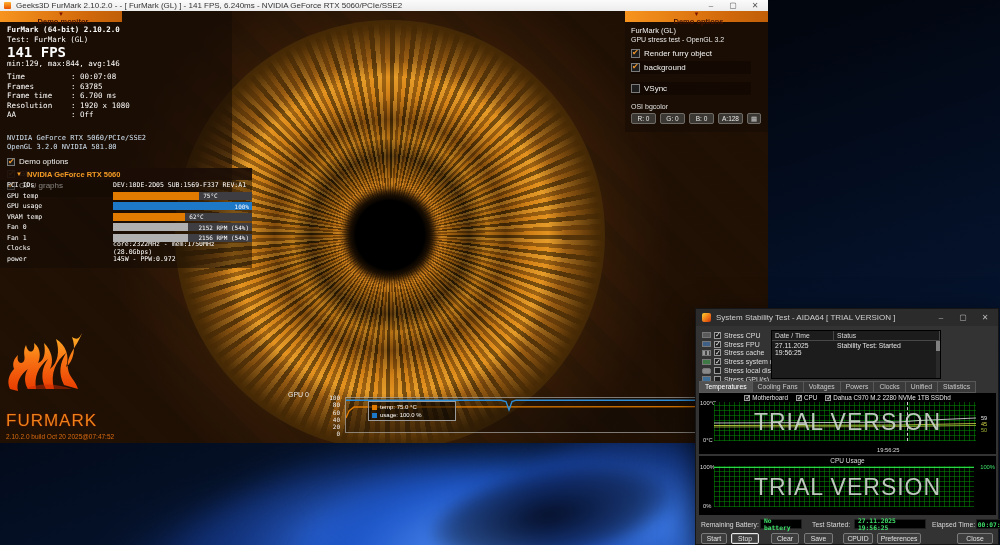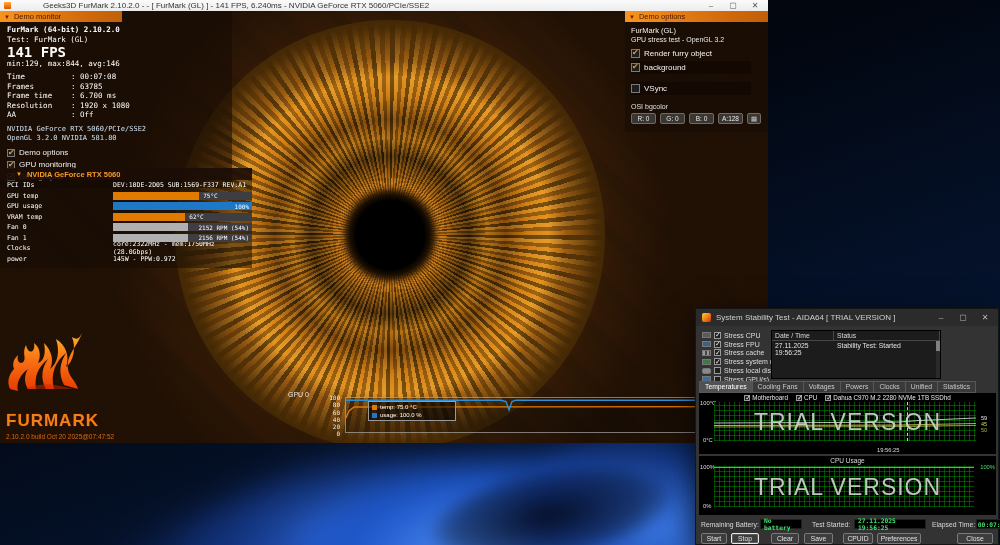--- a/index.html
+++ b/index.html
@@ -11,21 +11,21 @@
   .bloom { position:absolute; border-radius:50%; }
   .b1 { left:150px; top:462px; width:360px; height:170px; background:radial-gradient(ellipse at 50% 45%, #2a63d4 0%, rgba(26,70,170,0.55) 45%, transparent 72%); filter:blur(14px); transform:rotate(-16deg); }
   .b2 { left:300px; top:440px; width:380px; height:190px; background:radial-gradient(ellipse at 45% 55%, #4f8df2 0%, #1d56c9 42%, transparent 70%); filter:blur(12px); transform:rotate(-8deg); }
   .b3 { left:520px; top:430px; width:310px; height:200px; background:radial-gradient(ellipse at 45% 50%, #3b7ae8 0%, rgba(30,80,200,0.5) 50%, transparent 75%); filter:blur(13px); transform:rotate(12deg); }
   .b4 { left:430px; top:470px; width:240px; height:90px; background:radial-gradient(ellipse, rgba(3,10,30,0.95) 0%, rgba(3,10,30,0.5) 55%, transparent 78%); filter:blur(7px); transform:rotate(-10deg); }
   .b5 { left:690px; top:485px; width:260px; height:120px; background:radial-gradient(ellipse, rgba(30,80,190,0.45) 0%, transparent 70%); filter:blur(16px); }
   .b6 { left:90px; top:500px; width:220px; height:100px; background:radial-gradient(ellipse, rgba(20,55,140,0.5) 0%, transparent 72%); filter:blur(14px); transform:rotate(-20deg); }
 
   
   #furmark { position:absolute; left:0; top:0; width:768px; height:443px; }
-  #fm-titlebar { position:absolute; left:0; top:0; width:100%; height:11px; background:linear-gradient(#fbfbfb,#ececec); display:flex; align-items:center; font-size:8px; color:#333;gap:27px; }
+  #fm-titlebar { position:absolute; left:0; top:0; width:100%; height:11px; background:linear-gradient(#fbfbfb,#ececec); display:flex; align-items:center; font-size:8px; color:#333; }
   #fm-app-icon { width:7px; height:7px; margin:0 5px 0 4px; border-radius:1px; background:linear-gradient(#ffb02e,#e84e00); }
   #fm-title { white-space:nowrap; overflow:hidden; }
   .win-controls { position:absolute; right:2px; top:0; height:11px; display:flex; }
   .win-controls span { width:22px; text-align:center; font-size:8px; line-height:11px; color:#555; }
   #fm-render { position:absolute; left:0; top:11px; width:768px; height:432px; overflow:hidden;
     background:
       radial-gradient(circle at 51% 52%, rgba(255,140,30,0.22), rgba(30,15,4,0.92) 62%),
       repeating-linear-gradient(45deg, #3a2005 0 14px, #2e1a06 14px 26px, #451f08 26px 40px),
       repeating-linear-gradient(-45deg, rgba(130,55,10,0.28) 0 18px, rgba(0,0,0,0.28) 18px 34px),
       #331d07; }
@@ -35,29 +35,29 @@
       #3c2606 26%, #a86a10 32%, #6b3f08 38%, #c87c14 46%, #e0931e 52%,
       #8a5410 58%, #4a2c06 68%, #2e1c05 80%, rgba(40,24,6,0) 100%); }
   #eye::before { content:""; position:absolute; inset:0; border-radius:50%;
     background:repeating-conic-gradient(from 0deg, rgba(0,0,0,0.45) 0deg 1.5deg, rgba(255,190,80,0.22) 1.5deg 3deg, rgba(60,30,5,0.4) 3deg 4.5deg, rgba(255,150,40,0.16) 4.5deg 6deg);
     -webkit-mask:radial-gradient(circle, transparent 0 12%, #000 17% 56%, transparent 70%);
     mask:radial-gradient(circle, transparent 0 12%, #000 17% 56%, transparent 70%); }
   #eye::after { content:""; position:absolute; inset:0; border-radius:50%;
     background:radial-gradient(circle, #000 0 11.3%, rgba(15,8,1,0.85) 12.3%, transparent 15.5%); }
 
   
-  .ov-header { height:11px; display:flex; align-items:center; background:linear-gradient(90deg,#f7941e,#d2690b 70%,#c05f08); color:#4a1500; font-weight:normal; font-size:7.5px; padding-left:4px; }
+  .ov-header { height:11px; display:flex; align-items:center; background:linear-gradient(90deg,#f7941e,#d2690b 70%,#c05f08); color:#4a1500; font-weight:bold; font-size:7.5px; padding-left:4px;flex-direction:column; }
   .ov-header .tri { color:#7a1600; font-size:6px; margin-right:4px; }
   #demo-monitor { position:absolute; left:0; top:0; width:232px; background:rgba(22,11,4,0.55); padding-bottom:5px; }
   #demo-monitor .hdr { width:122px; }
   #dm-body { padding:3px 0 0 7px; font-family:"DejaVu Sans Mono", monospace; font-size:7.5px; line-height:9.5px; color:#fff; }
   .dm-app { font-weight:bold; }
   .fps-big { font-size:14px; font-weight:bold; margin:4px 0 1px; }
   .dm-row .lbl { display:inline-block; width:64px; }
-  .dm-gpu { color:#cfe0ef; font-size:7px; margin-top:5px; }
+  .dm-gpu { color:#cfe0ef; font-size:7px; margin-top:14px; }
   .chk-row { display:flex; align-items:center; height:11px; margin-top:1px; color:#efefef; font-family:"Liberation Sans",sans-serif; font-size:8px; }
   .chk { width:8px; height:8px; border:1px solid #7a7a7a; background:#1d1d1d; margin-right:4px; position:relative; flex:none; }
   .chk.on::after { content:"✔"; position:absolute; left:0; top:-2px; font-size:8px; color:#f0962a; }
 
   #gpu-panel { position:absolute; left:0; top:157px; width:252px; background:rgba(18,9,4,0.5); padding-bottom:4px; }
   #gpu-panel .phdr { height:12px; display:flex; align-items:center; background:rgba(28,14,7,0.85); color:#f59a23; font-weight:bold; font-size:7.5px; padding-left:16px; }
   #gpu-panel .phdr .tri { color:#f59a23; font-size:6px; margin-right:5px; }
   .gp-row { display:flex; align-items:center; height:10.5px; padding-left:7px; font-family:"DejaVu Sans Mono", monospace; font-size:6.5px; color:#fff; }
   .gp-row .lbl { width:106px; flex:none; }
   .bar-track { width:150px; height:8px; background:#3e3e42; display:flex; align-items:center; position:relative; }
@@ -70,21 +70,21 @@
   .do-sub { font-size:7px; color:#e8e8e8; margin-top:1px; }
   .do-chk { display:flex; align-items:center; height:13px; margin-top:1px; font-size:8px; }
   .do-chk .chk { width:9px; height:9px; }
   .do-chk.dim { background:rgba(0,0,0,0.25); width:120px; }
   .do-lbl { margin-top:8px; font-size:7px; color:#e0e0e0; }
   .rgba-row { display:flex; gap:4px; margin-top:3px; }
   .rgba-btn { min-width:25px; height:11px; background:#3a3632; border:1px solid #6e6a66; border-radius:2px; color:#e8e8e8; font-size:6.5px; display:flex; align-items:center; justify-content:center; padding:0 3px; }
   .rgba-btn.pick { min-width:13px; color:#c9c9c9; }
 
   #fm-logo { position:absolute; left:6px; top:322px; width:150px; }
-  #fm-logo-name { font-weight:700; font-size:17px; letter-spacing:1px; color:#f08018;
+  #fm-logo-name { font-weight:400; font-size:17px; letter-spacing:1px; color:#f08018;
     text-shadow:-1px 0 #3a1000, 1px 0 #3a1000, 0 -1px #3a1000, 0 1px #3a1000; margin-top:-4px; }
   #fm-version { font-size:6.5px; color:#d96a10; margin-top:2px; white-space:nowrap; }
 
   #gpu0-label { position:absolute; left:288px; top:380px; font-size:7px; color:#e6e6e6; }
   #gpu0-yticks { position:absolute; left:318px; top:383px; width:22px; text-align:right; font-size:6px; line-height:7.3px; color:#f0f0f0; font-family:"DejaVu Sans Mono",monospace; }
   #gpu0-plot { position:absolute; left:345px; top:386px; width:420px; height:36px; border:1px solid rgba(210,210,210,0.55); background:rgba(12,9,6,0.35); }
   #gpu0-legend { position:absolute; left:22px; top:3px; width:88px; background:rgba(0,0,0,0.55); border:1px solid #9a9a9a; padding:1px 3px; }
   .leg-row { display:flex; align-items:center; font-size:6px; color:#fff; line-height:8px; }
   .leg-sq { width:5px; height:5px; margin-right:3px; flex:none; }
 

